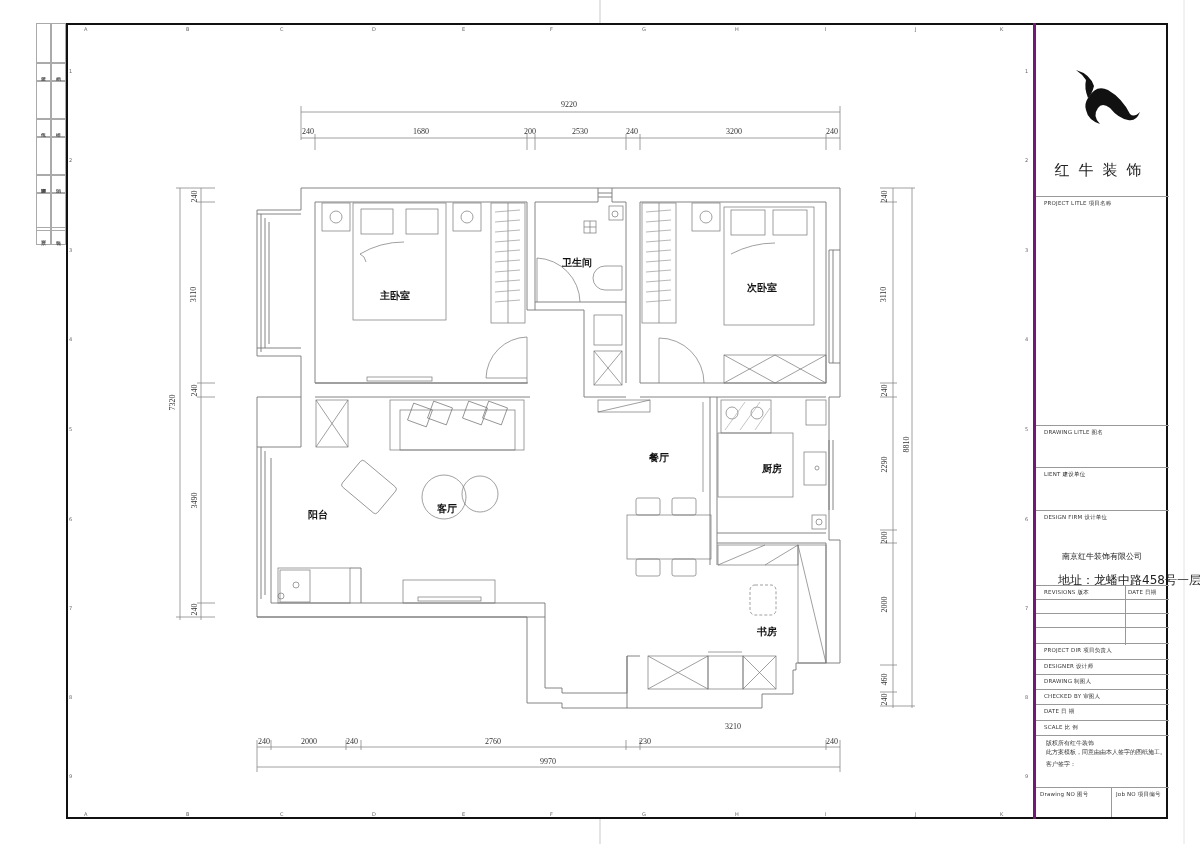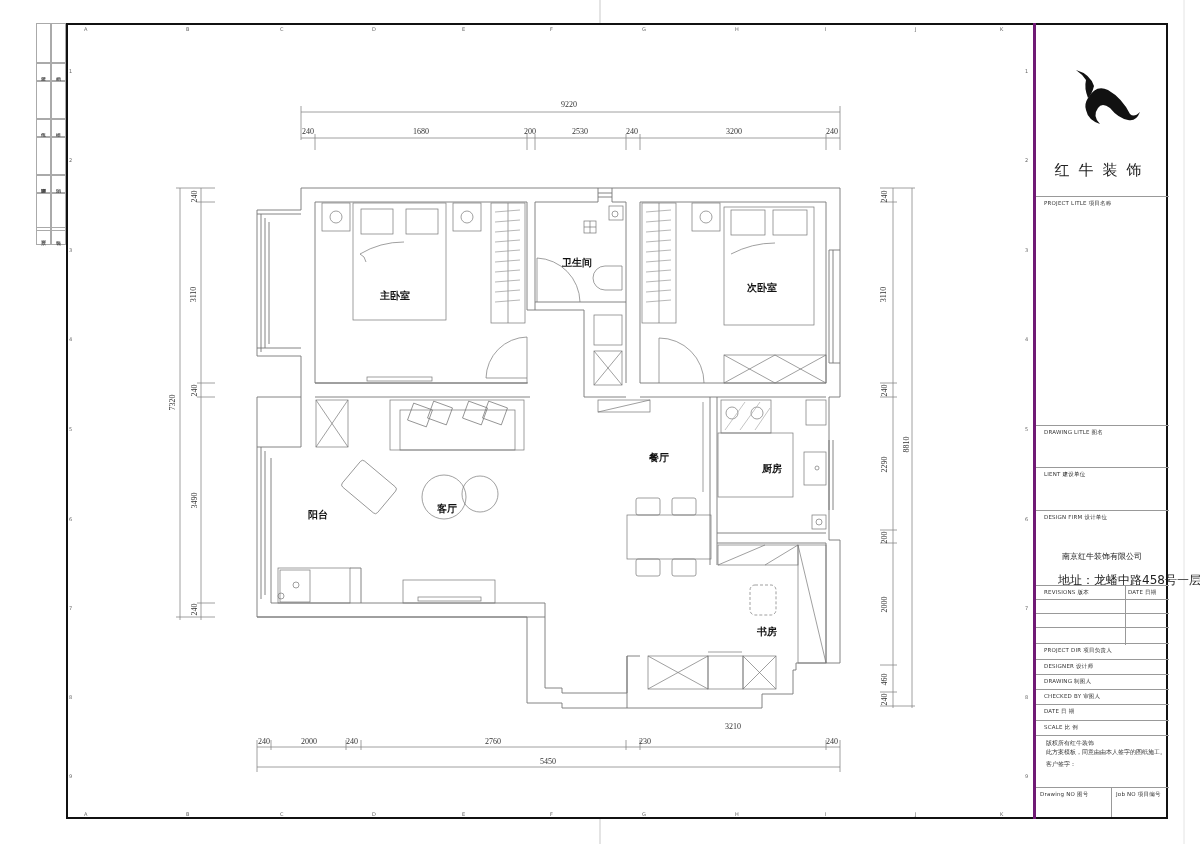--- a/index.html
+++ b/index.html
@@ -355,21 +355,21 @@
   <span class="dim" style="left:726px;top:127px;">3200</span>
   <span class="dim" style="left:826px;top:127px;">240</span>
 
   <span class="dim" style="left:258px;top:737px;">240</span>
   <span class="dim" style="left:301px;top:737px;">2000</span>
   <span class="dim" style="left:346px;top:737px;">240</span>
   <span class="dim" style="left:485px;top:737px;">2760</span>
   <span class="dim" style="left:639px;top:737px;">230</span>
   <span class="dim" style="left:725px;top:722px;">3210</span>
   <span class="dim" style="left:826px;top:737px;">240</span>
-  <span class="dim" style="left:540px;top:757px;">5450</span>
+  <span class="dim" style="left:540px;top:757px;">9970</span>
 
   <span class="dimv" style="left:164px;top:398px;">7320</span>
   <span class="dimv" style="left:188px;top:192px;">240</span>
   <span class="dimv" style="left:186px;top:290px;">3110</span>
   <span class="dimv" style="left:188px;top:386px;">240</span>
   <span class="dimv" style="left:186px;top:496px;">3490</span>
   <span class="dimv" style="left:188px;top:605px;">240</span>
 
   <span class="dimv" style="left:878px;top:192px;">240</span>
   <span class="dimv" style="left:876px;top:290px;">3110</span>

